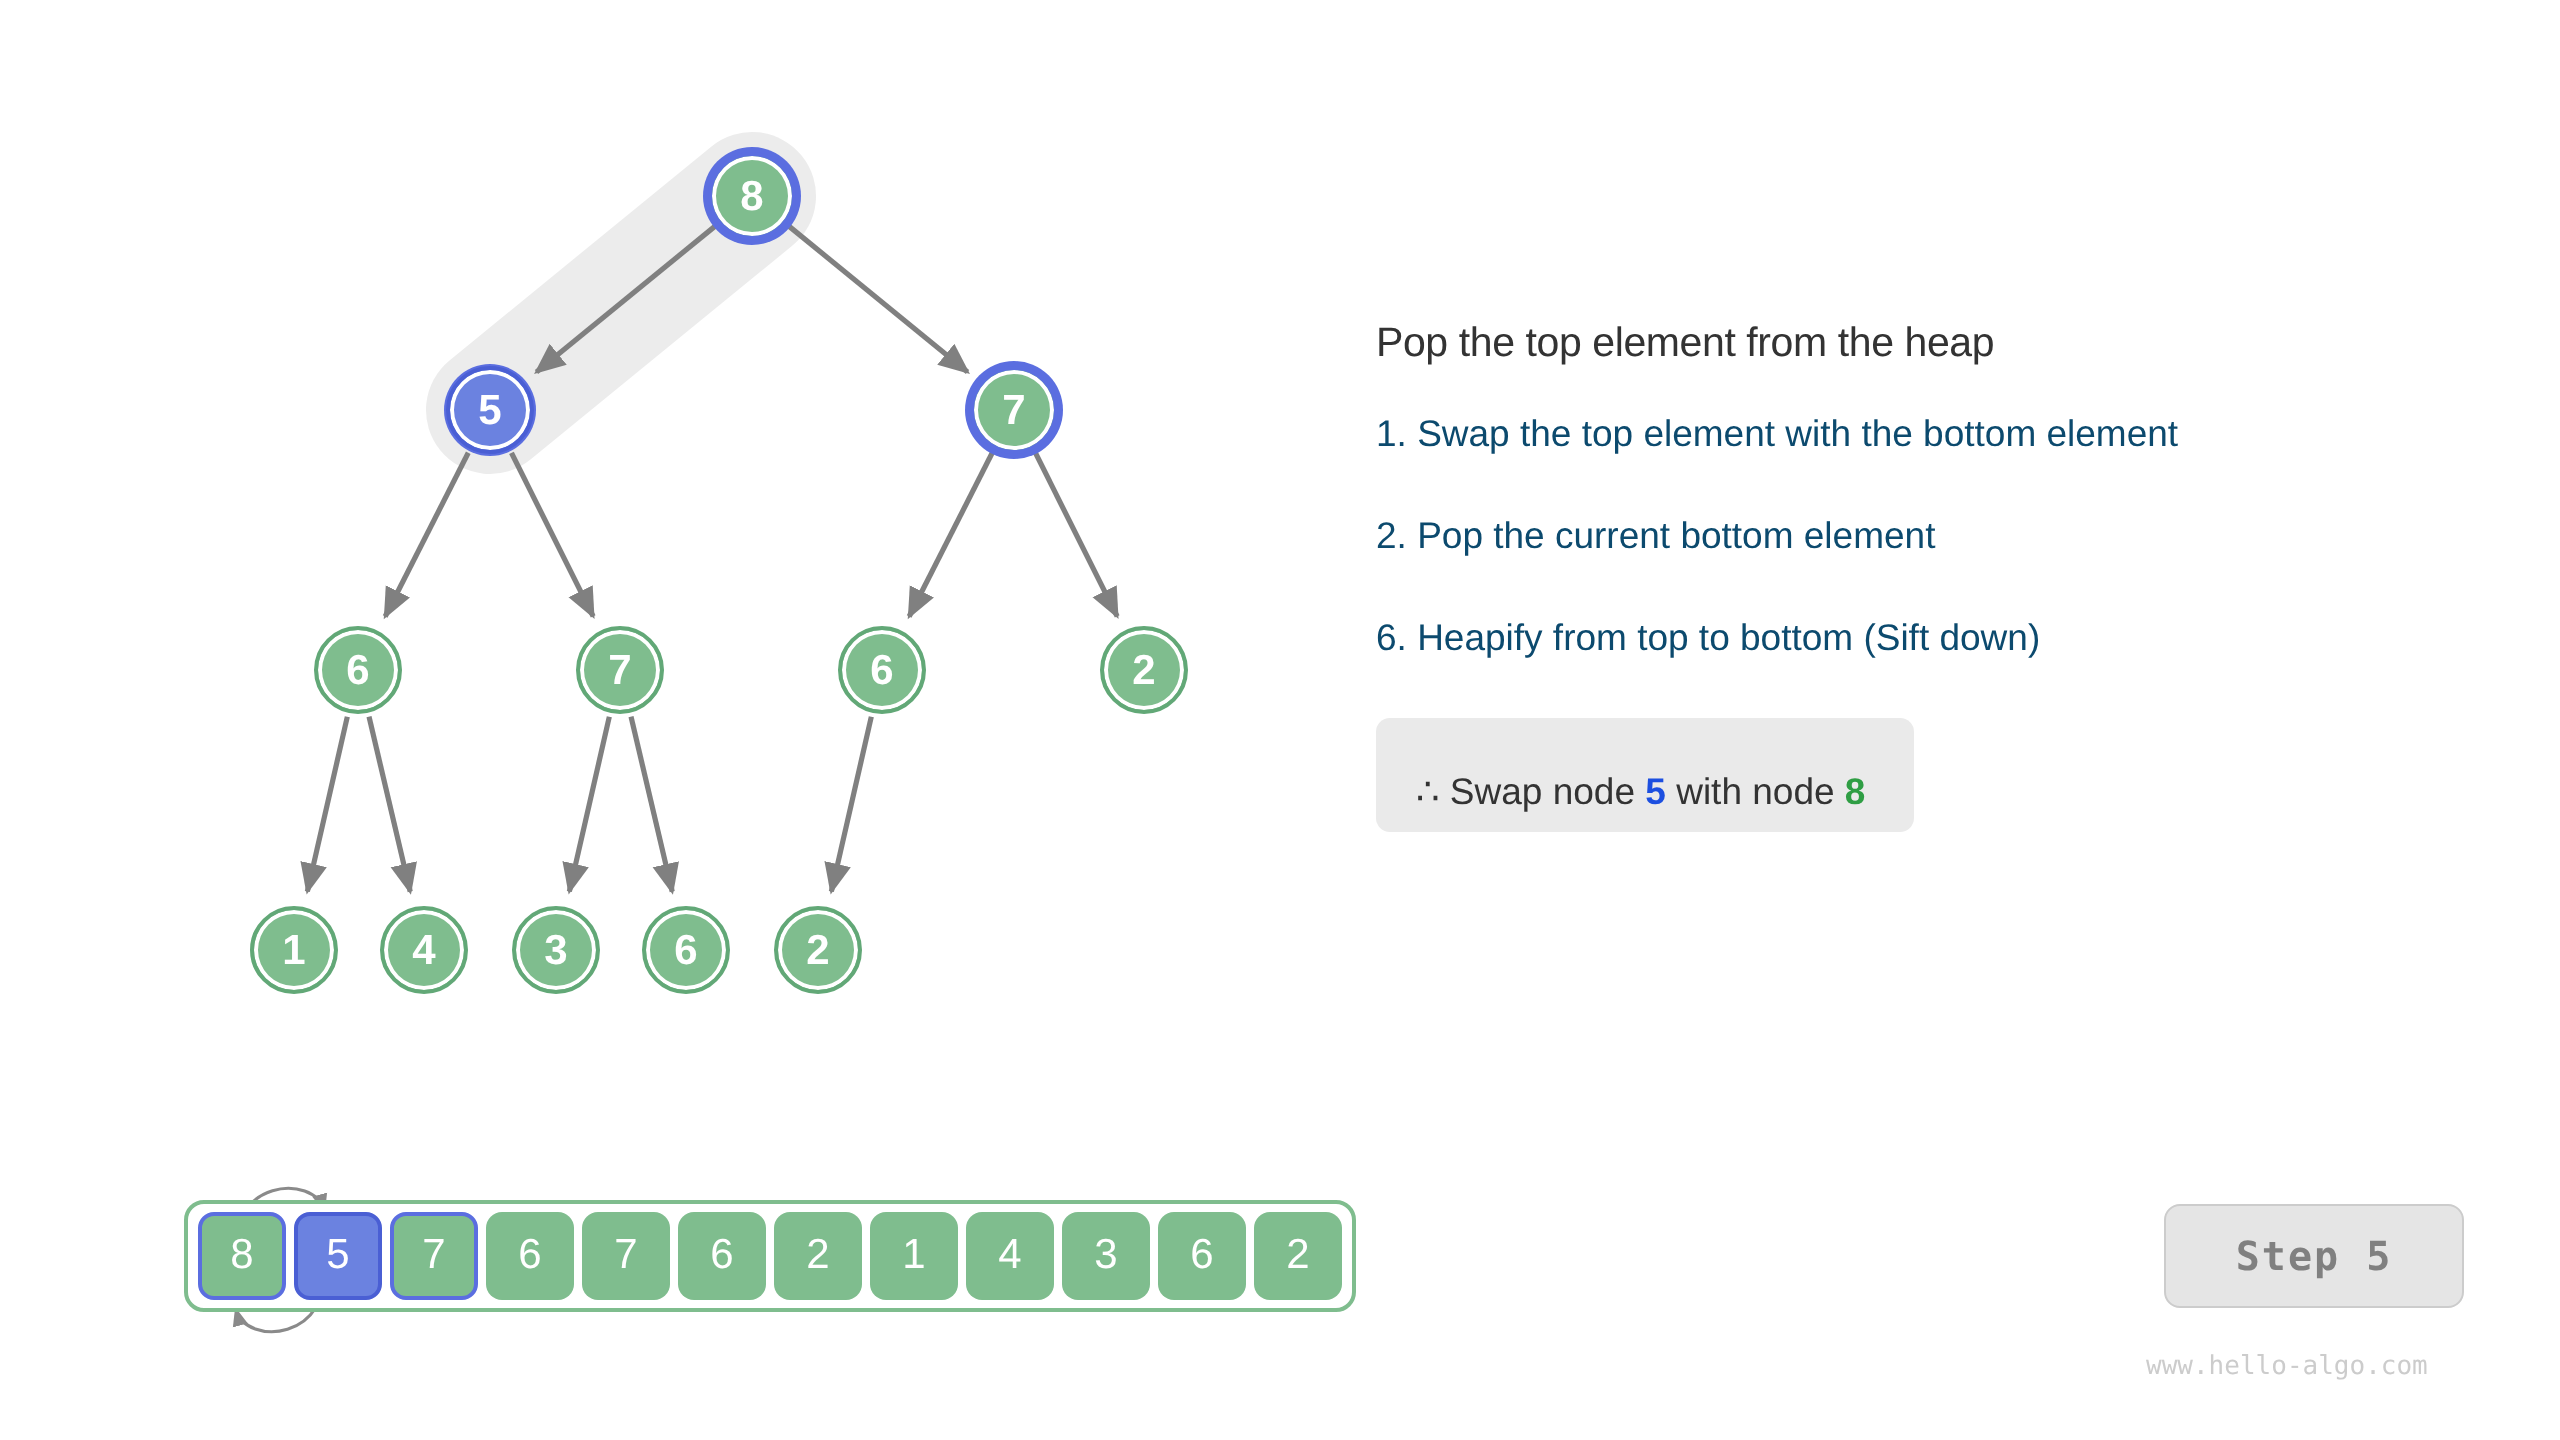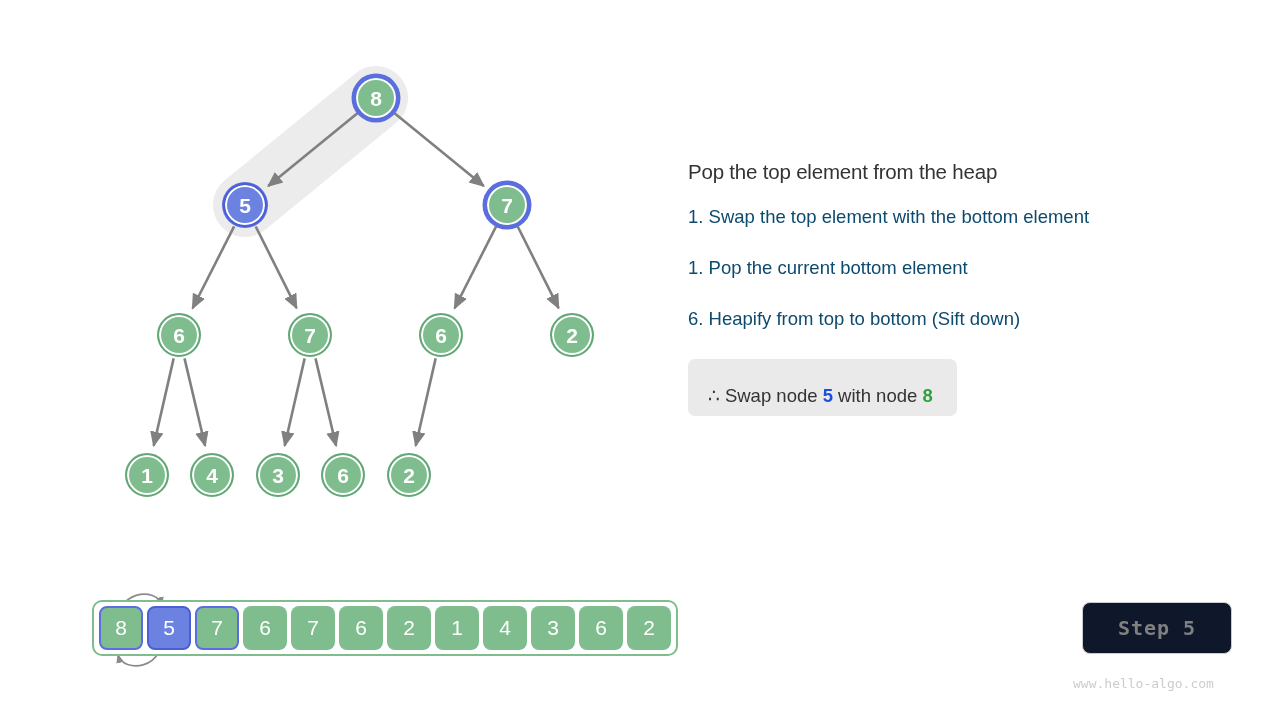--- a/index.html
+++ b/index.html
@@ -89,21 +89,21 @@
   .num-blue{color:#1c4fe0;font-weight:bold;}
 
   
   #step-badge{
     position:absolute;left:1082px;top:602px;
     width:148px;height:50px;
     border:1px solid #cccccc;border-radius:8px;
     display:flex;align-items:center;justify-content:center;
     font-family:"DejaVu Sans Mono", monospace;
     font-size:20px;font-weight:bold;color:#808080;
-    background:#0f172a;
+    background:#e5e5e5;
     letter-spacing:1px;
   }
   #watermark{
     position:absolute;left:1073px;top:676px;
     font-family:"DejaVu Sans Mono", monospace;
     font-size:13px;color:#cccccc;
   }
 </style>
 </head>
 <body>
@@ -178,21 +178,21 @@
         <div class="cell">3</div>
         <div class="cell">6</div>
         <div class="cell">2</div>
       </div>
   </div>
 
   <div id="panel">
     <div id="panel-title">Pop the top element from the heap</div>
 
     <div class="step-line">1. Swap the top element with the bottom element</div>
-    <div class="step-line">1. Pop the current bottom element</div>
+    <div class="step-line">2. Pop the current bottom element</div>
     <div class="step-line">6. Heapify from top to bottom (Sift down)</div>
 
 
     <div class="concl-wrap">
       <div class="concl-line">
         <span>∴</span>
         <span>Swap node</span>
         <span class="num-blue">5</span>
         <span>with node</span>
         <span class="num-green">8</span>

